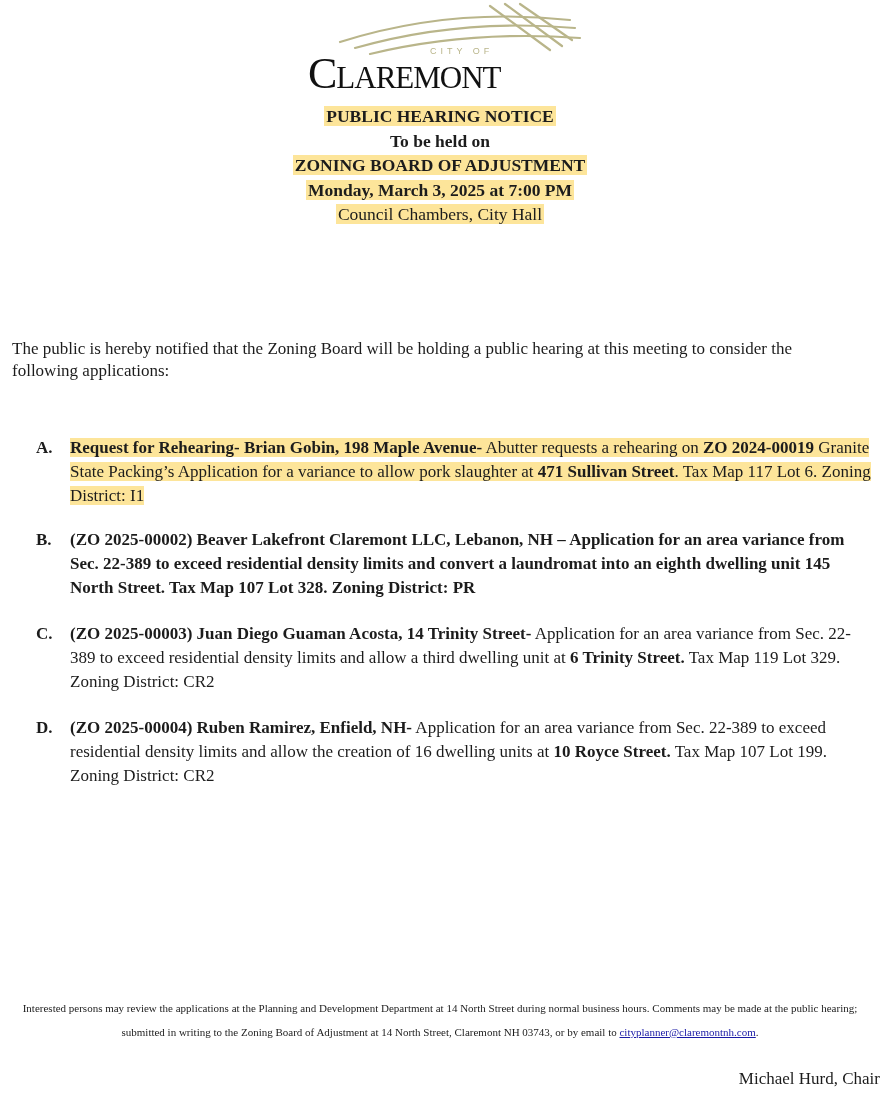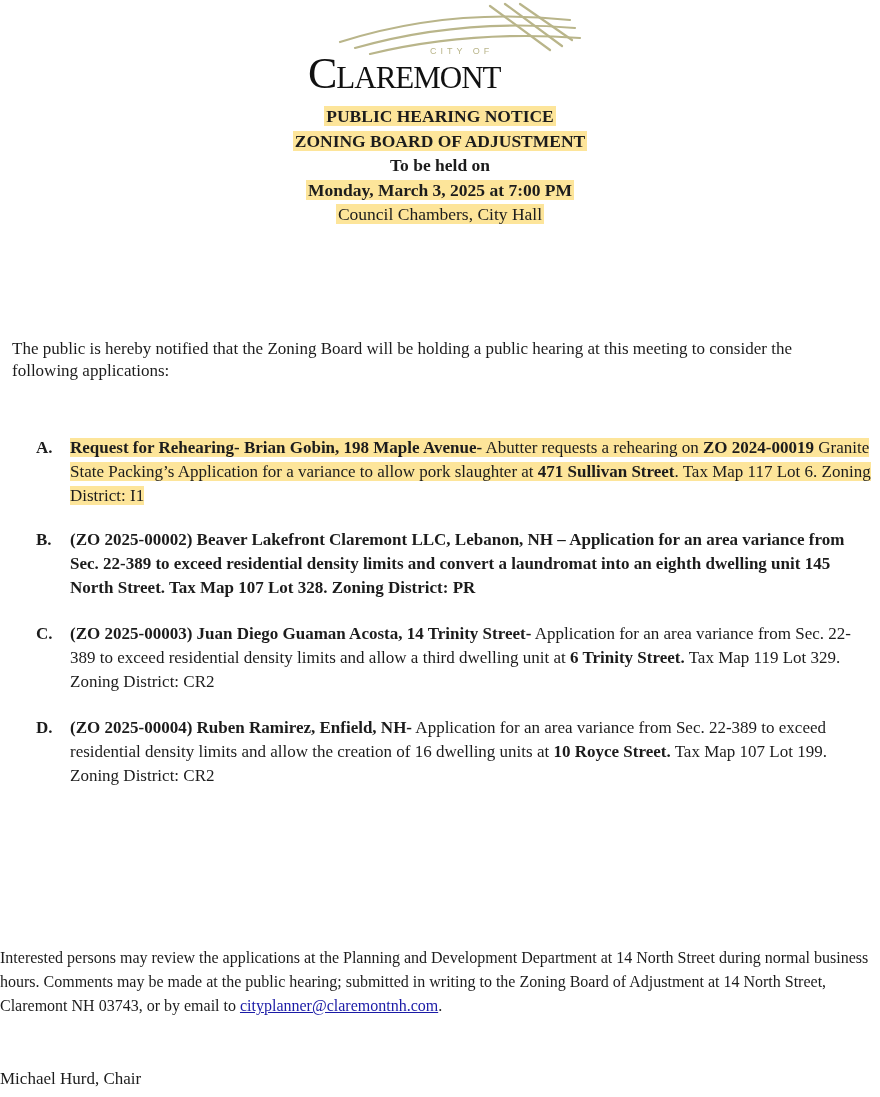--- a/index.html
+++ b/index.html
@@ -86,35 +86,36 @@
       top: 0;
       font-weight: bold;
     }
     .app.a { margin-bottom: 20px; }
     .app.b { margin-bottom: 22px; }
     .app.c { margin-bottom: 22px; }
 
     .footer-text {
       position: absolute;
       left: 0;
-      top: 946px;
+      top: 996px;
       width: 880px;
-      font-size: 16px;
+      font-size: 11px;
       line-height: 24px;
+      text-align: center;
     }
     .footer-text a {
       color: #1a1aa6;
       text-decoration: underline;
     }
     .signature {
       position: absolute;
       left: 0;
       top: 1068px;
       width: 880px;
-      text-align: left;
+      text-align: right;
       font-size: 17px;
       line-height: 22px;
     }
   </style>
 </head>
 <body>
 
 <div class="logo">
   <svg width="290" height="100" viewBox="0 0 290 100">
     <g fill="none" stroke="#b9b58a" stroke-width="2.2" stroke-linecap="round">
@@ -125,22 +126,22 @@
       <path d="M205 2 L262 44"></path>
       <path d="M220 2 L272 38"></path>
     </g>
   </svg>
   <span class="logo-cityof">CITY OF</span>
   <span class="logo-name">Claremont</span>
 </div>
 
 <div class="header">
   <div class="header-line b"><span class="hl">PUBLIC HEARING NOTICE</span></div>
+  <div class="header-line b"><span>To be held on</span></div>
   <div class="header-line b"><span class="hl">ZONING BOARD OF ADJUSTMENT</span></div>
-  <div class="header-line b"><span>To be held on</span></div>
   <div class="header-line b"><span class="hl">Monday, March 3, 2025 at 7:00 PM</span></div>
   <div class="header-line"><span class="hl">Council Chambers, City Hall</span></div>
 </div>
 
 <div class="intro">The public is hereby notified that the Zoning Board will be holding a public hearing at this meeting to consider the following applications:</div>
 
 <div class="apps">
   <div class="app a">
     <span class="app-letter">A.</span>
     <span class="hl">

